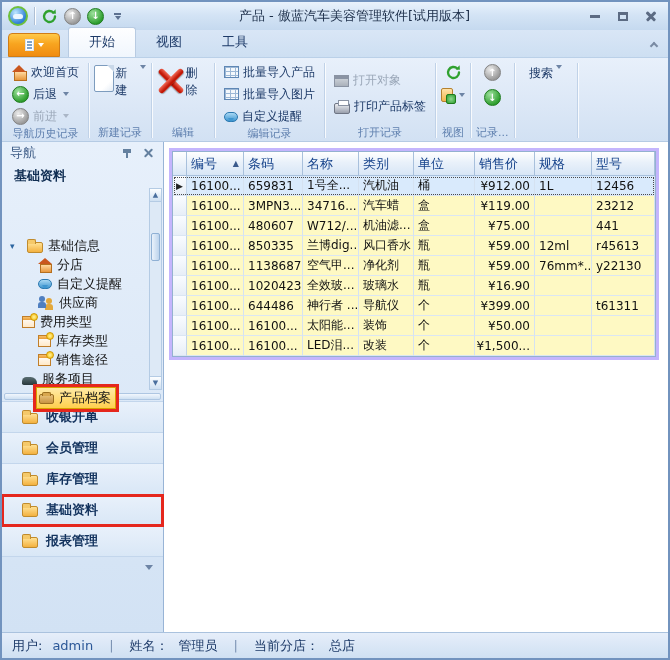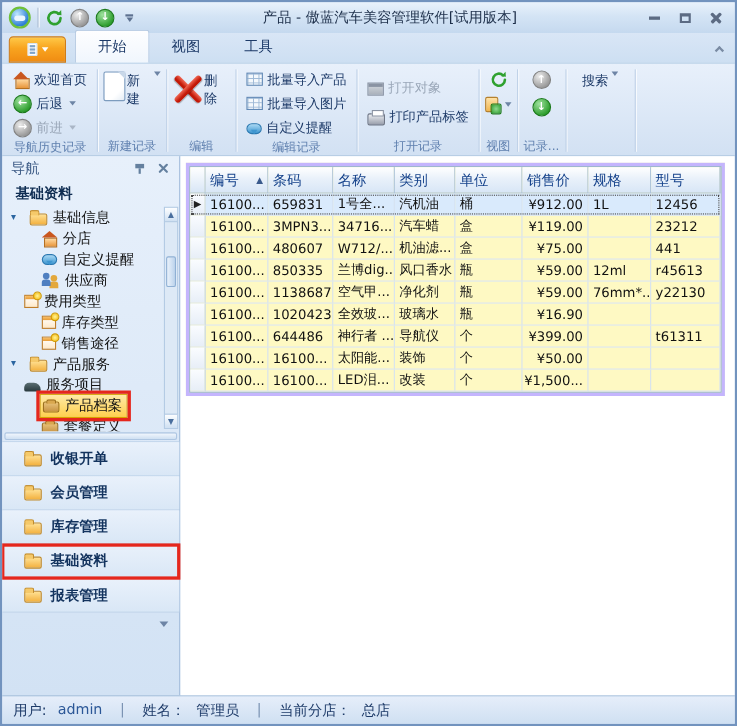--- a/index.html
+++ b/index.html
@@ -120,21 +120,21 @@
              border-right:1px solid #98b4d6; display:flex; flex-direction:column; }
   .side-caption { height:22px; display:flex; align-items:center; padding:0 8px; color:#3c5a85; font-size:13px; }
   .side-caption .sp { flex:1; }
   .ic-pin { width:9px; height:11px; position:relative; margin-right:12px; }
   .ic-pin::before { content:""; position:absolute; left:0; top:1px; width:8px; height:4px; background:#64809f; }
   .ic-pin::after { content:""; position:absolute; left:3px; top:5px; width:2px; height:5px; background:#64809f; }
   .icx.small::before,.icx.small::after { background:#64809f; height:2px; width:11px; top:4px; }
   .side-section { height:22px; padding:3px 0 0 12px; font-weight:bold; font-size:13px; color:#0f2d52; }
 
   .treewrap { position:relative; height:206px; flex:0 0 auto; }
-  .tree { height:206px; overflow:hidden; padding-top:2px; }
+  .tree { height:206px; overflow:hidden; padding-top:2px;margin-top:48px; }
   .tree-row { height:19px; display:flex; align-items:center; gap:5px; font-size:13px; color:#141414;
               position:relative; white-space:nowrap; }
   .tree-chev { color:#2b65a0; font-size:9px; width:10px; }
   .tree-chev::before { content:"▾"; }
   .pill { display:inline-flex; align-items:center; gap:5px; padding:1px 4px 1px 2px; }
   .pill.selected { background:linear-gradient(#ffeaa6,#ffd04e); border:1px solid #d8a200; }
   .pill.annotated { outline:3px solid #e5271d; outline-offset:0; z-index:2; }
 
   .ticon { display:inline-block; flex:0 0 auto; }
   .i-folder { width:16px; height:11px; background:linear-gradient(#ffe194,#f3b13f); border:1px solid #c08b2d;
@@ -434,27 +434,20 @@
                 <span class="ticon i-form"></span>
                 <span class="tlabel">库存类型</span>
               </span>
             </div>
             <div class="tree-row" style="padding-left: 34px;">
               <span class="pill">
                 <span class="ticon i-form"></span>
                 <span class="tlabel">销售途径</span>
               </span>
             </div>
-            <div class="tree-row" style="padding-left: 8px;">
-              <span class="tree-chev"></span>
-              <span class="pill">
-                <span class="ticon i-folder"></span>
-                <span class="tlabel">产品服务</span>
-              </span>
-            </div>
             <div class="tree-row" style="padding-left: 18px;">
               <span class="pill">
                 <span class="ticon i-service"></span>
                 <span class="tlabel">服务项目</span>
               </span>
             </div>
             <div class="tree-row" style="padding-left: 34px;">
               <span class="pill selected annotated">
                 <span class="ticon i-archive"></span>
                 <span class="tlabel">产品档案</span>

